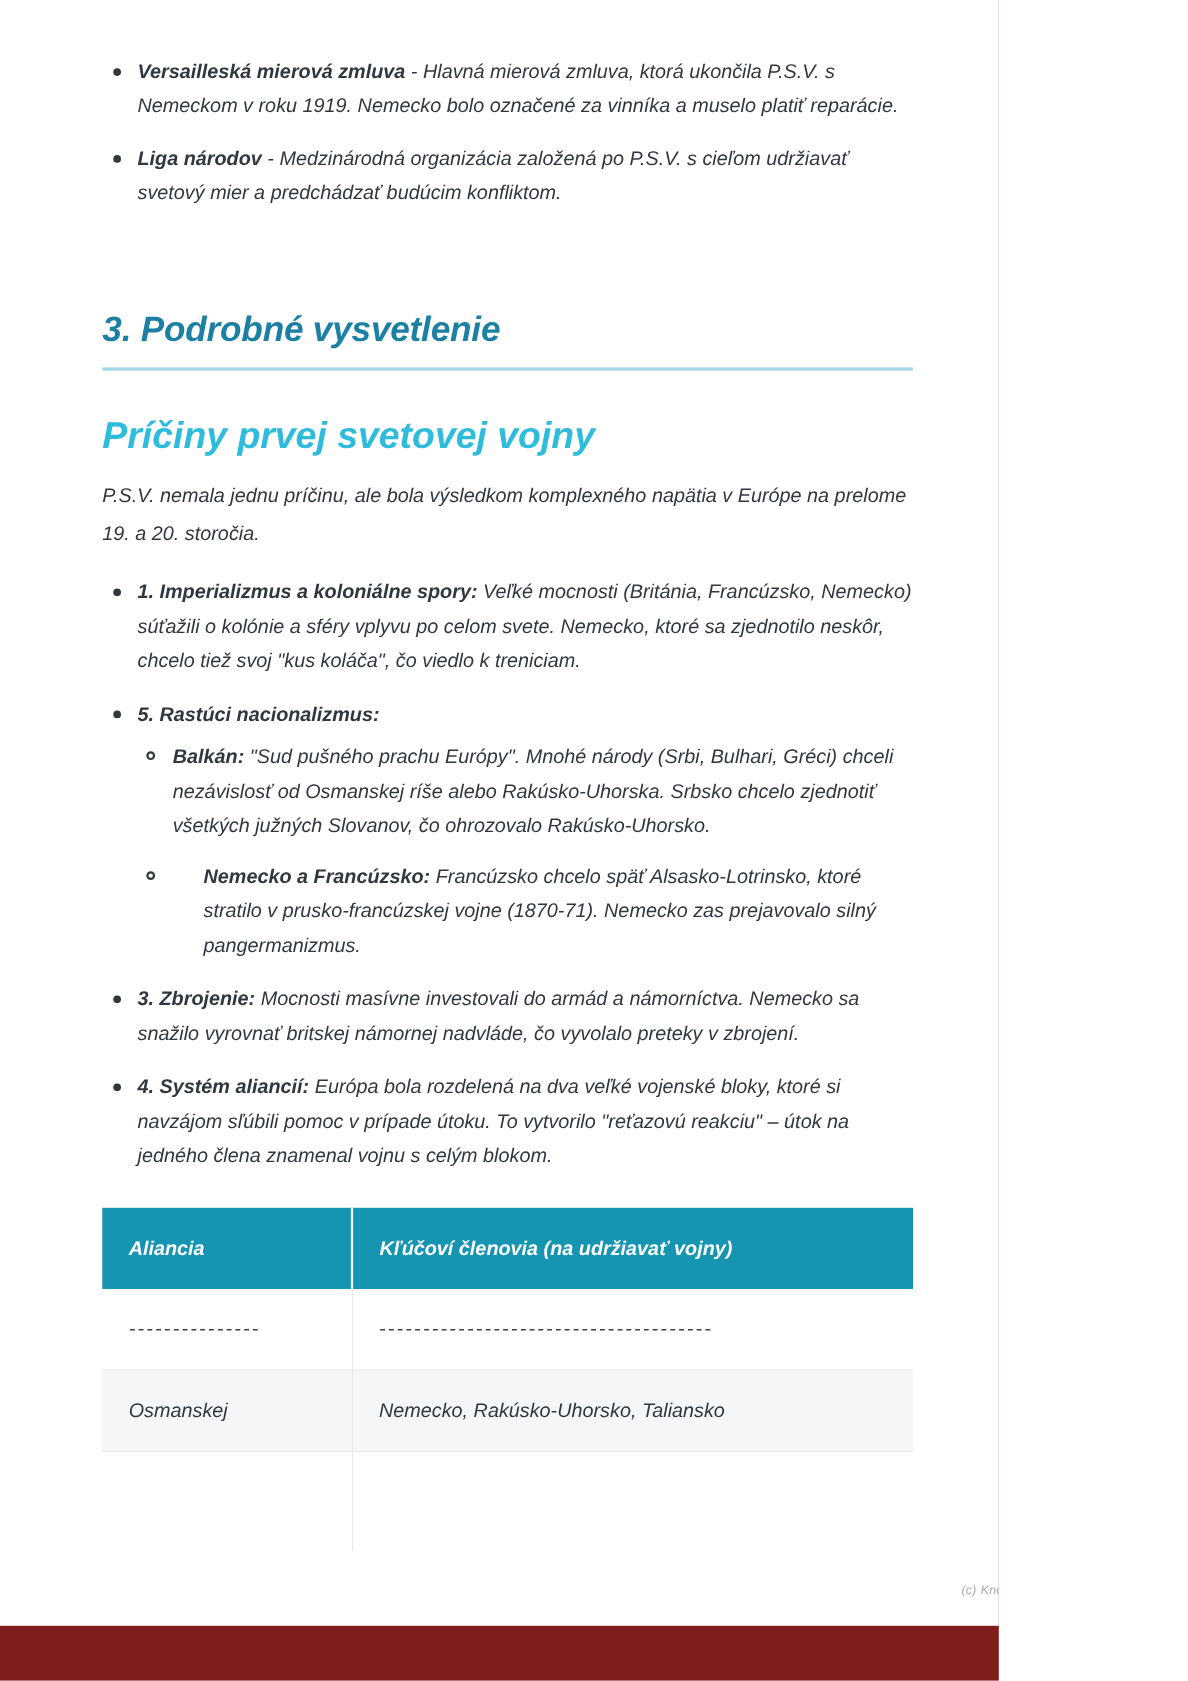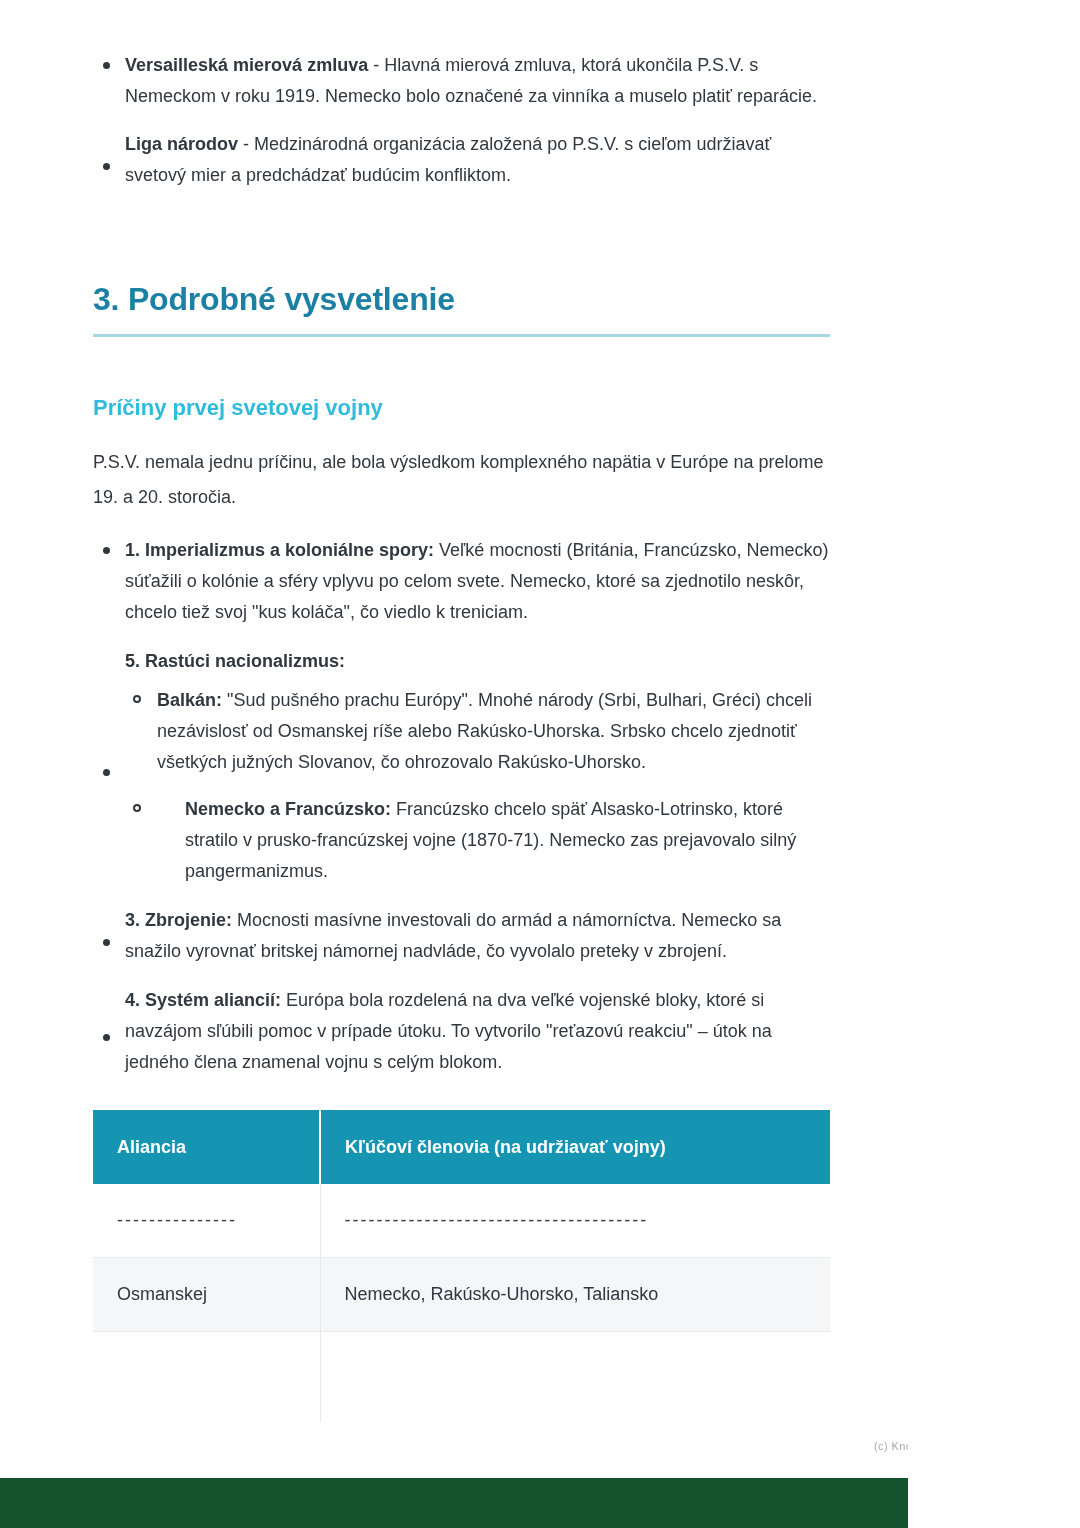--- a/index.html
+++ b/index.html
@@ -18,22 +18,23 @@
   * { margin: 0; padding: 0; box-sizing: border-box; }
   html, body { background: #ffffff; }
   body {
     font-family: "Liberation Sans", "DejaVu Sans", sans-serif;
     color: var(--body-text);
   }
   .page {
     position: relative;
     width: 908px;
     height: 1528px;
-    background: #14532d;
+    background: #7f1d1d;
     overflow: hidden;
+    font-style: italic;
   }
   .doc {
     position: relative;
     width: 1080px;
     height: 1478px;
     overflow: hidden;
     background: #ffffff;
   }
   .side-strip {
     position: absolute;
@@ -49,21 +50,21 @@
     left: 93px;
     top: 0;
     width: 737px;
     padding-top: 50px;
     font-size: 18px;
   }
 
   
   ul.blist { list-style: none; }
   ul.blist > li { display: flex; }
-  ul.blist > li + li { margin-top: 17px; align-items: center; }
+  ul.blist > li + li { margin-top: 17px; }
   .li-body { flex: 1; line-height: 31px; }
   .li-body strong { font-weight: bold; }
   .marker { flex: 0 0 32px; }
   .marker .dot {
     display: block;
     width: 7px; height: 7px;
     background: var(--body-text);
     border-radius: 50%;
     margin: 12px 0 0 10px;
   }
@@ -87,22 +88,22 @@
     color: var(--heading);
     letter-spacing: -0.2px;
   }
   .heading-rule {
     border: none;
     height: 3px;
     background: var(--rule);
     margin-top: 15px;
   }
   h2.subsection-heading {
-    margin-top: 54px;
-    font-size: 22px;
+    margin-top: 42px;
+    font-size: 34px;
     line-height: 34px;
     font-weight: bold;
     color: var(--subheading);
   }
   p.intro {
     margin-top: 20px;
     line-height: 35px;
   }
   ul.causes { margin-top: 20px; }
   ul.causes > li + li { margin-top: 18px; }

